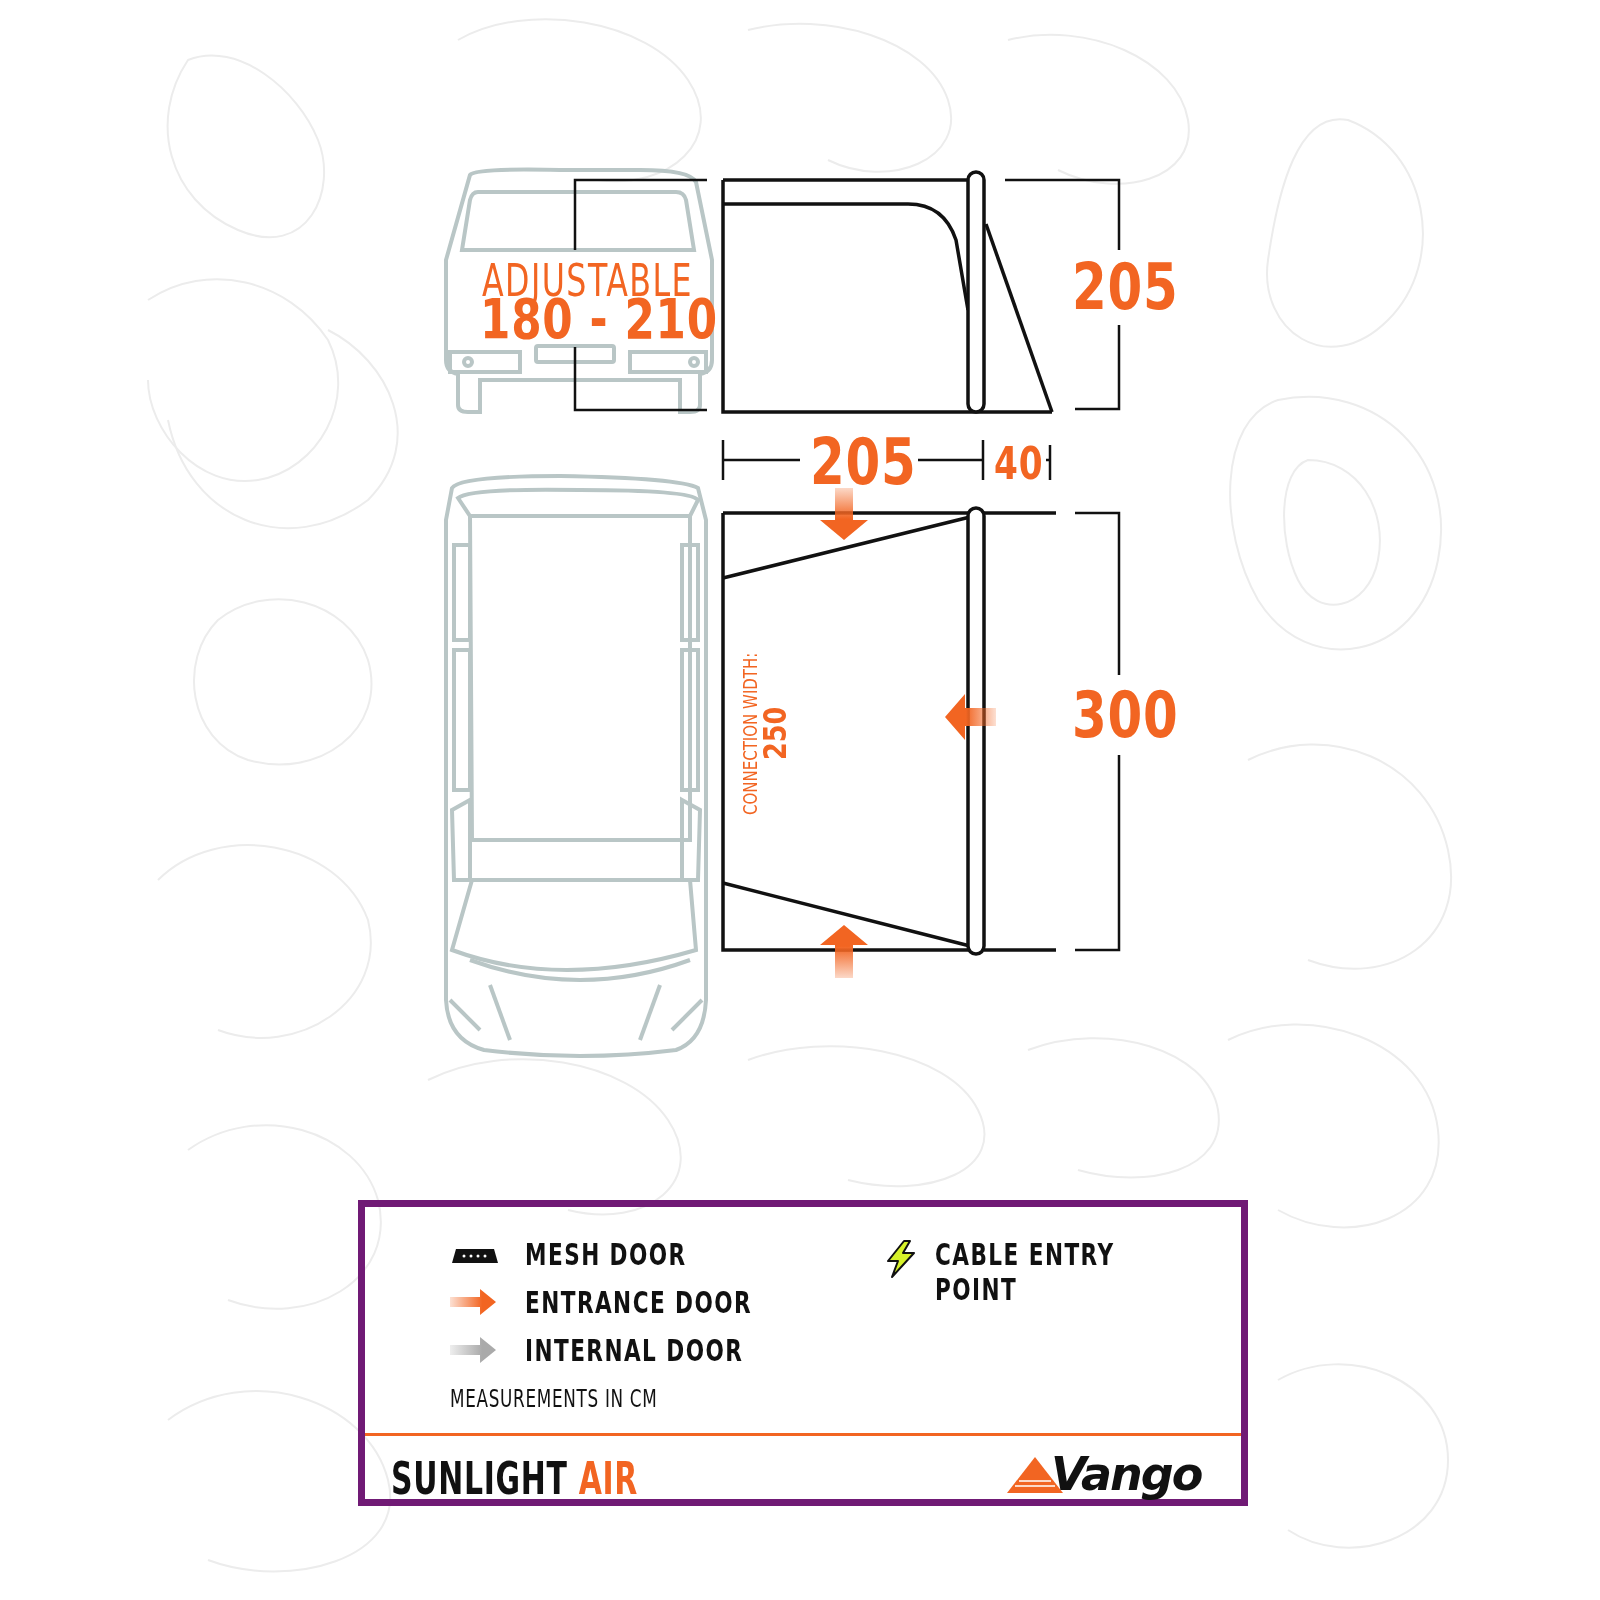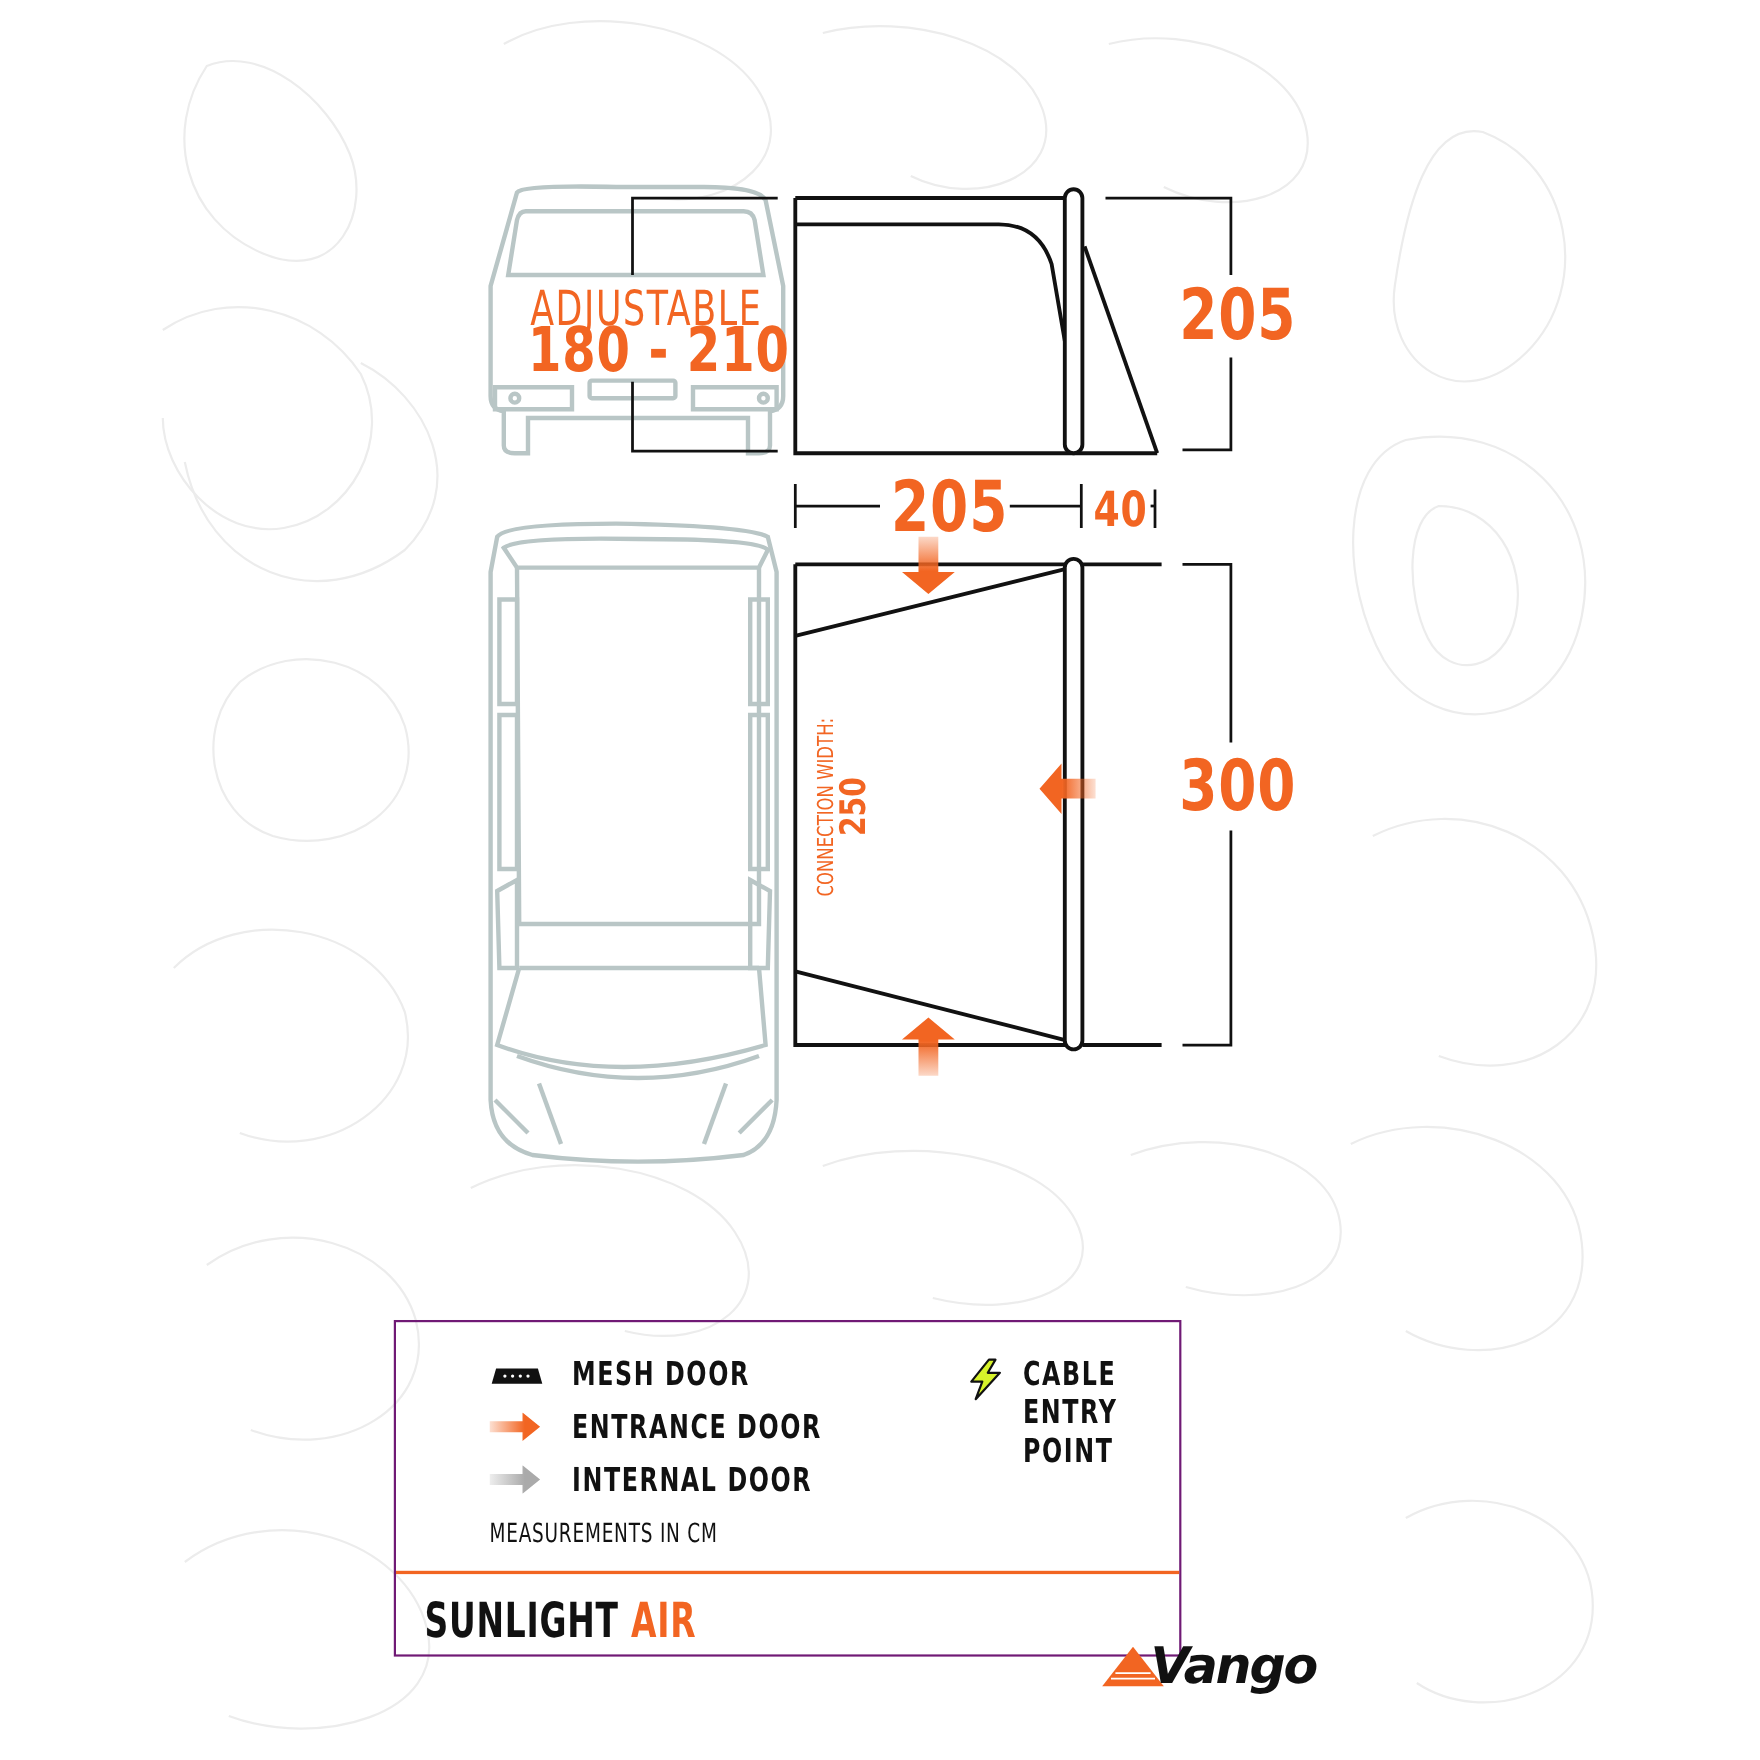--- a/index.html
+++ b/index.html
@@ -4,31 +4,31 @@
 <style>
   html, body { margin:0; padding:0; background:#ffffff; }
   body { width:1600px; height:1600px; position:relative; overflow:hidden;
          font-family:"Liberation Sans", sans-serif; }
   .stage { position:absolute; left:0; top:0; width:1600px; height:1600px;padding-left:47px; }
   .bg-topo { position:absolute; left:128px; top:0; width:1344px; height:1600px; }
   .diagram { position:absolute; left:0; top:0; width:1600px; height:1600px; }
   .txt { position:absolute; font-family:"DejaVu Sans", sans-serif; white-space:nowrap; }
   .orange { color:#f26522; }
   .big-num { font-weight:bold; font-size:64px; transform:scaleX(0.78); transform-origin:left top; letter-spacing:1px; }
-  .legend-box { position:absolute; left:358px; top:1200px; width:716px; height:306px;
-                border:2px solid #701a75; box-sizing:border-box; }
+  .legend-box { position:absolute; left:358px; top:1200px; width:890px; height:306px;
+                border:7px solid #701a75; box-sizing:border-box; }
   .legend-divider { position:absolute; left:0; right:0; top:226px; height:3px; background:#f26522; }
   .legend-label { position:absolute; font-family:"DejaVu Sans", sans-serif; font-weight:bold;
                   font-size:30px; color:#111; transform:scaleX(0.72); transform-origin:left top; letter-spacing:2px; }
   .legend-note { position:absolute; font-family:"DejaVu Sans", sans-serif; font-size:24px; color:#111;
                  transform:scaleX(0.7); transform-origin:left top; letter-spacing:1px; }
   .product { position:absolute; left:26px; top:246px; font-family:"DejaVu Sans", sans-serif; font-weight:bold;
              font-size:44px; color:#111; transform:scaleX(0.68); transform-origin:left top; letter-spacing:1px; }
   .product .accent { color:#f26522; }
-  .brand { position:absolute; left:640px; top:240px; width:200px; height:60px;margin-top:45px; }
+  .brand { position:absolute; left:640px; top:240px; width:200px; height:60px; }
   .brand-name { position:absolute; left:46px; top:0; font-family:"DejaVu Sans", sans-serif; font-weight:bold;
                 font-style:italic; font-size:46px; color:#111; letter-spacing:-2px; }
 </style>
 </head>
 <body>
 
 <div class="stage">
 
   <svg class="bg-topo" viewBox="0 0 1344 1600" fill="none" stroke="#ececec" stroke-width="2">
     <path d="M60 60 C20 120 40 200 110 230 C180 260 210 190 190 140 C170 90 110 40 60 60Z"></path>

